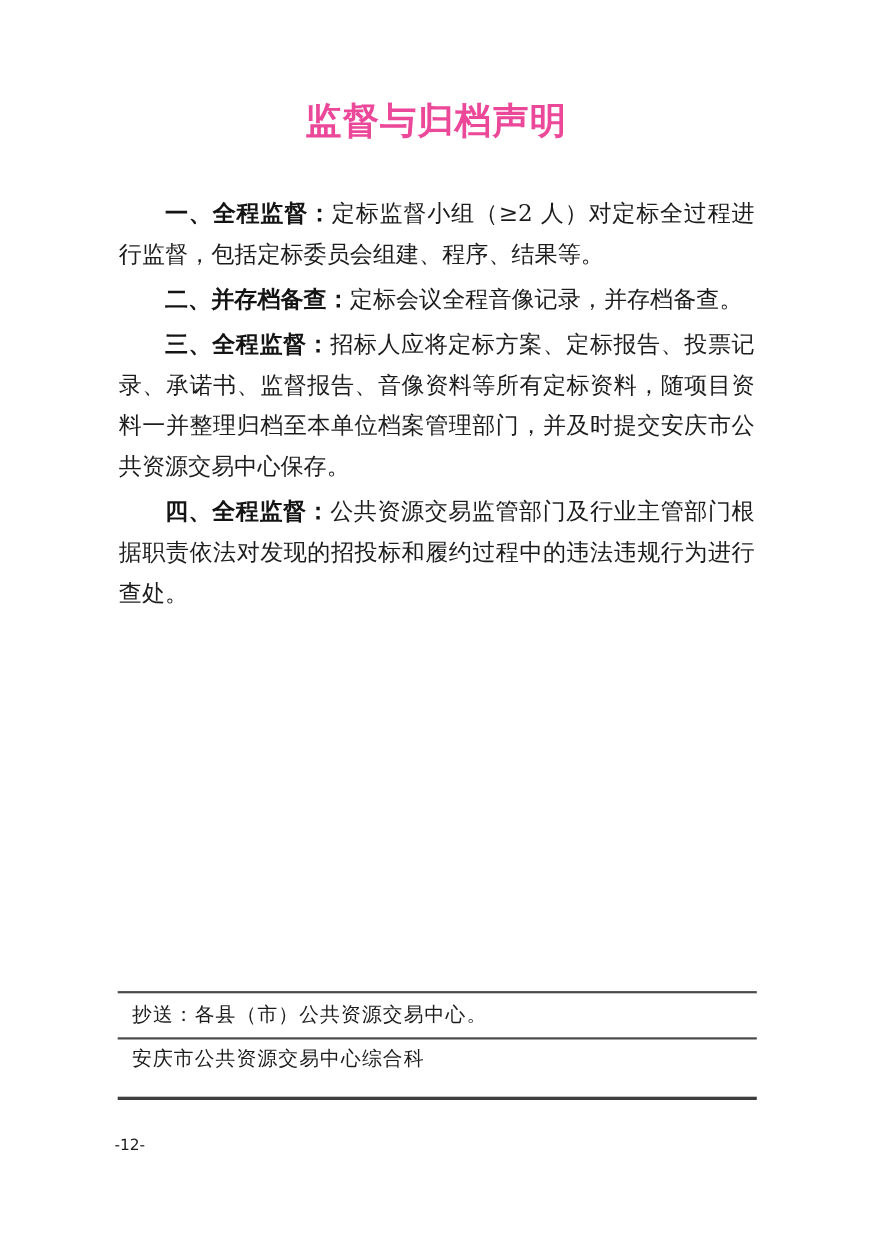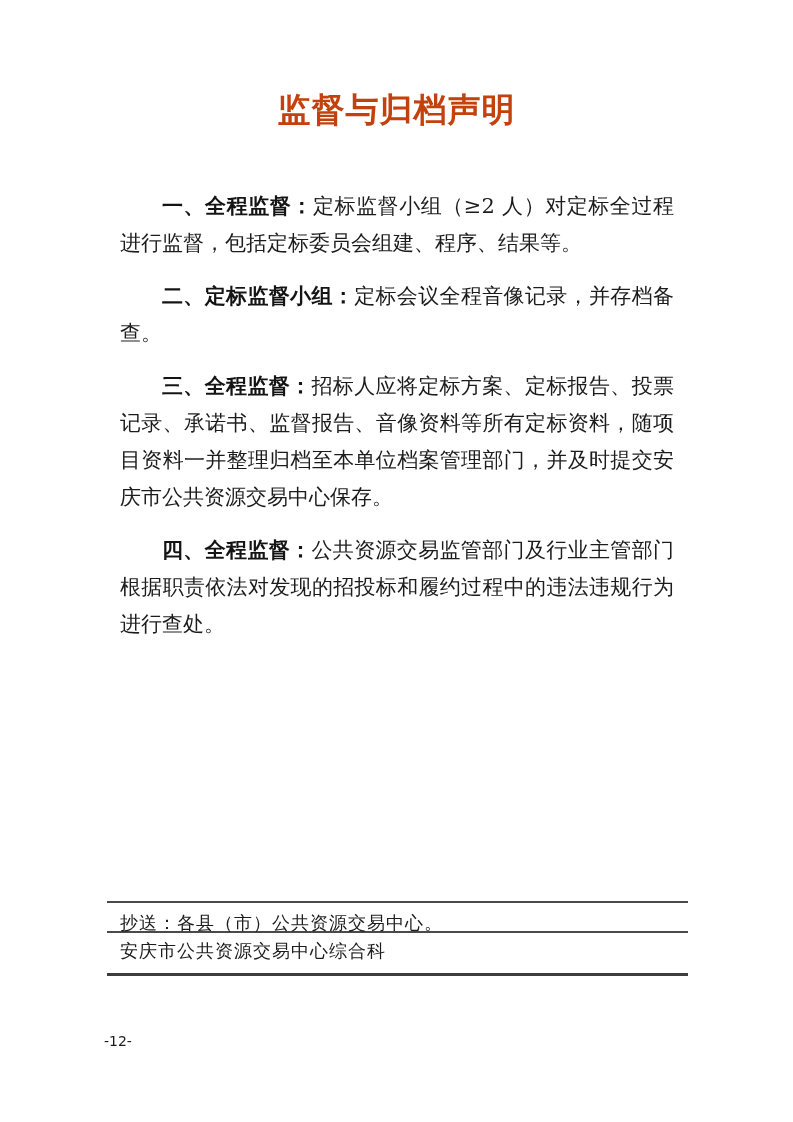--- a/index.html
+++ b/index.html
@@ -16,34 +16,34 @@
   }
   .title {
     position: absolute;
     top: 88px;
     left: 0;
     width: 100%;
     text-align: center;
     font-size: 33px;
     font-weight: 700;
     letter-spacing: 1px;
-    color: #c2410c;
+    color: #ec4899;
   }
   .body-text {
     position: absolute;
     top: 172px;
     left: 104px;
     width: 586px;
     font-size: 21px;
     line-height: 37px;
     text-align: justify;
   }
   .para {
     text-indent: 2em;
-    margin: 16px;
+    margin: 4px;
   }
   .para-lead {
     font-family: "DejaVu Sans", sans-serif;
     font-weight: 700;
     color: #141414;
   }
   .footer {
     position: absolute;
     top: 901px;
     left: 107px;
@@ -53,27 +53,27 @@
   }
   .rule {
     height: 2px;
     background: #4a4a4a;
   }
   .rule.thick {
     height: 3px;
     background: #3d3d3d;
   }
   .footer-cc {
-    height: 28px;
+    height: 40px;
     line-height: 40px;
     padding-left: 13px;
     letter-spacing: 1px;
   }
   .footer-issue {
-    height: 40px;
+    height: 52px;
     line-height: 36px;
     display: flex;
     justify-content: space-between;
     padding-left: 13px;
     padding-right: 6px;
     letter-spacing: 1px;
   }
   .page-number {
     position: absolute;
     top: 1033px;
@@ -85,21 +85,21 @@
 </style>
 </head>
 <body>
 
 <div class="page">
 
   <h1 class="title">监督与归档声明</h1>
 
   <div class="body-text">
     <p class="para"><span class="para-lead">一、全程监督：</span><span>定标监督小组（≥2 人）对定标全过程进行监督，包括定标委员会组建、程序、结果等。</span></p>
-    <p class="para"><span class="para-lead">二、定标监督小组：</span><span>定标会议全程音像记录，并存档备查。</span></p>
+    <p class="para"><span class="para-lead">二、并存档备查：</span><span>定标会议全程音像记录，并存档备查。</span></p>
     <p class="para"><span class="para-lead">三、全程监督：</span><span>招标人应将定标方案、定标报告、投票记录、承诺书、监督报告、音像资料等所有定标资料，随项目资料一并整理归档至本单位档案管理部门，并及时提交安庆市公共资源交易中心保存。</span></p>
     <p class="para"><span class="para-lead">四、全程监督：</span><span>公共资源交易监管部门及行业主管部门根据职责依法对发现的招投标和履约过程中的违法违规行为进行查处。</span></p>
   </div>
 
   <div class="footer">
     <div class="rule"></div>
     <div class="footer-cc">抄送：各县（市）公共资源交易中心。</div>
     <div class="rule"></div>
     <div class="footer-issue">
       <span>安庆市公共资源交易中心综合科</span>

